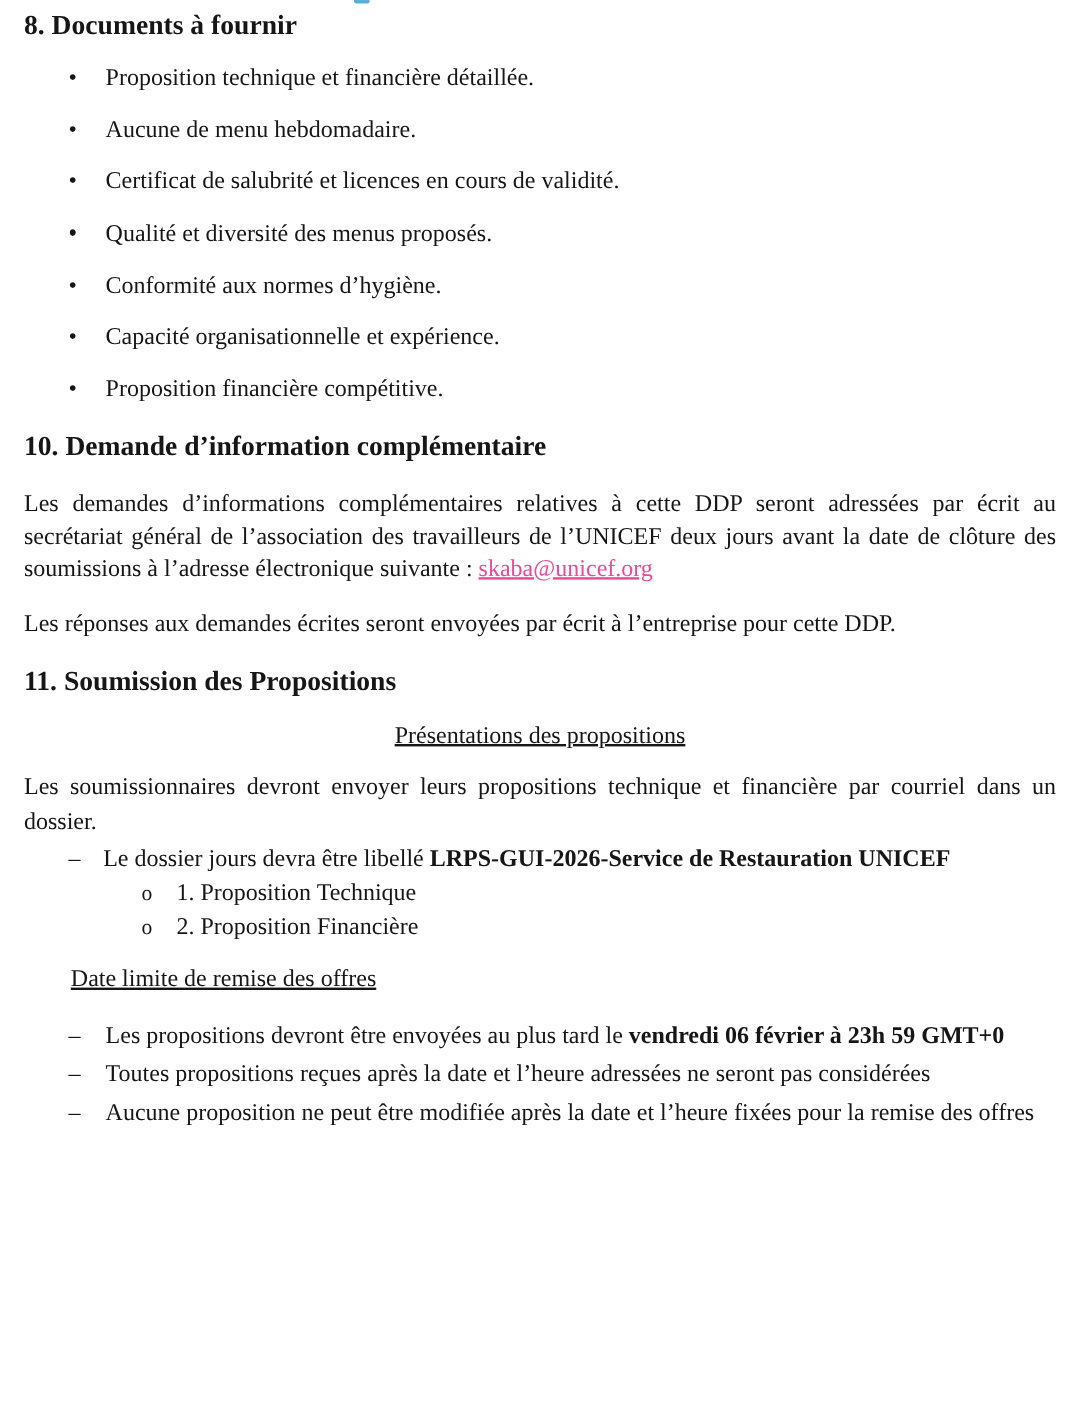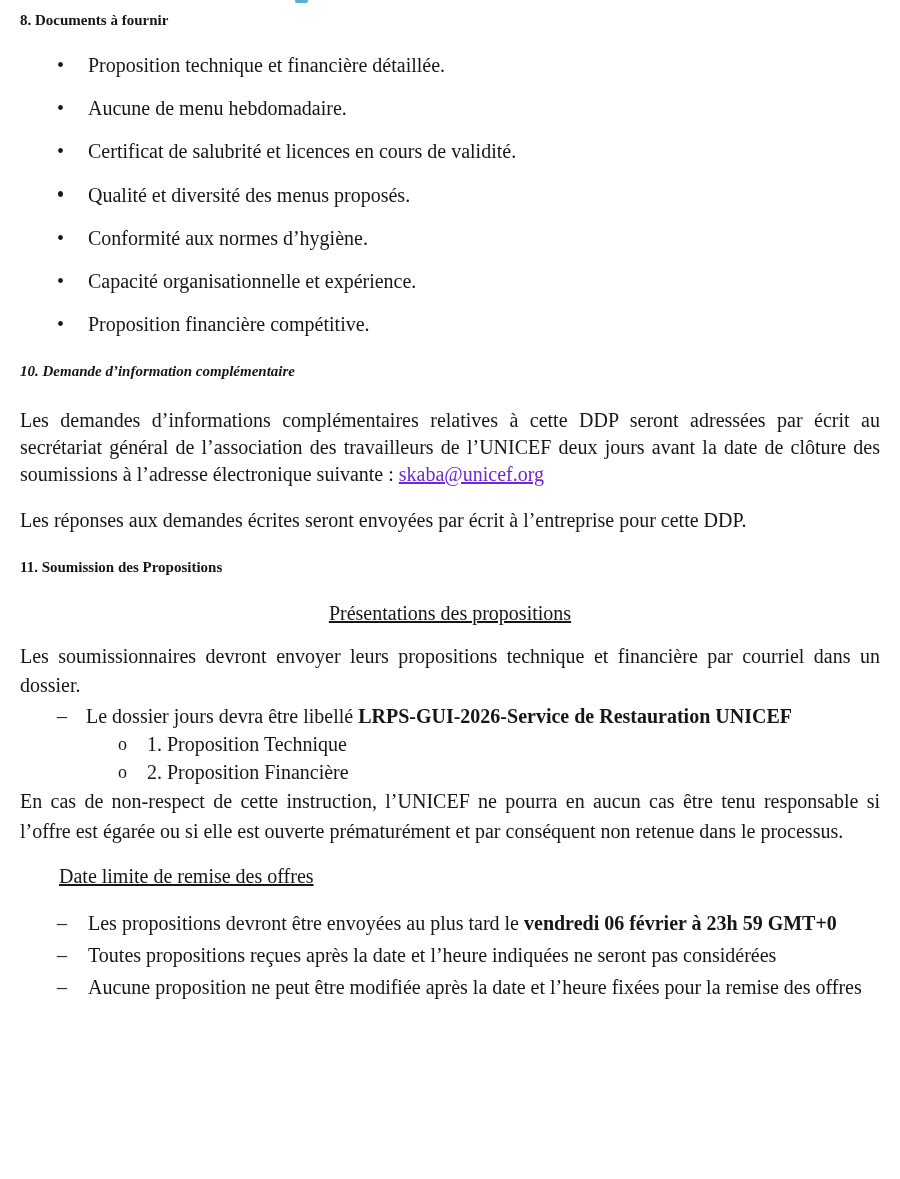--- a/index.html
+++ b/index.html
@@ -16,28 +16,28 @@
     line-height: 27px;
     color: #161616;
   }
   .artifact {
     position: absolute;
     top: 0; left: 295px;
     width: 13px; height: 3px;
     border-radius: 0 0 2px 2px;
   }
   h2 {
-    font-size: 15px;
+    font-size: 23px;
     line-height: 27px;
     font-weight: bold;
     margin: 0;
   }
   #h8  { margin-top: 7px; }
   #h9  { margin-top: 20px; }
-  #h10 { margin-top: 20px; font-style: italic; }
+  #h10 { margin-top: 20px; }
   #h11 { margin-top: 20px; }
 
   ul { list-style: none; margin: 0; padding: 0; }
   li { position: relative; margin: 0; }
 
   .bullets li { padding-left: 68px; line-height: 27px; margin-bottom: 16px; }
   .bullets li:last-child { margin-bottom: 0; }
   .marker { position: absolute; left: 37px; top: 0; }
   #list8 { margin-top: 18px; }
   #list9 { margin-top: 17px; }
@@ -107,21 +107,21 @@
       <span>Capacité organisationnelle et expérience.</span>
     </li>
     <li>
       <span class="marker">•</span>
       <span>Proposition financière compétitive.</span>
     </li>
   </ul>
 
   <h2 id="h10">10. Demande d’information complémentaire</h2>
 
-  <p id="p1"><span>Les demandes d’informations complémentaires relatives à cette DDP seront adressées par écrit au secrétariat général de l’association des travailleurs de l’UNICEF deux jours avant la date de clôture des soumissions à l’adresse électronique suivante : </span><a class="email-link" href="#" style="color: #6d28d9;">skaba@unicef.org</a></p>
+  <p id="p1"><span>Les demandes d’informations complémentaires relatives à cette DDP seront adressées par écrit au secrétariat général de l’association des travailleurs de l’UNICEF deux jours avant la date de clôture des soumissions à l’adresse électronique suivante : </span><a class="email-link" href="#" style="color: #ec4899;">skaba@unicef.org</a></p>
 
   <p id="p2">Les réponses aux demandes écrites seront envoyées par écrit à l’entreprise pour cette DDP.</p>
 
   <h2 id="h11">11. Soumission des Propositions</h2>
 
   <p id="sub1" class="subhead">Présentations des propositions</p>
 
   <p id="p3">Les soumissionnaires devront envoyer leurs propositions technique et financière par courriel dans un dossier.</p>
 
   <ul id="dossier">
@@ -135,32 +135,31 @@
     <li>
       <span class="marker">o</span>
       <span>1. Proposition Technique</span>
     </li>
     <li>
       <span class="marker">o</span>
       <span>2. Proposition Financière</span>
     </li>
   </ul>
 
-  <p id="p4">En cas de non-respect de cette instruction, l’UNICEF ne pourra en aucun cas être tenu responsable si l’offre est égarée ou si elle est ouverte prématurément et par conséquent non retenue dans le processus.</p>
 
   <p id="sub2" class="subhead">Date limite de remise des offres</p>
 
   <ul id="deadline">
     <li>
       <span class="marker">–</span>
       <span>Les propositions devront être envoyées au plus tard le </span><b>vendredi 06 février à 23h 59 GMT+0</b>
     </li>
     <li>
       <span class="marker">–</span>
-      <span>Toutes propositions reçues après la date et l’heure indiquées ne seront pas considérées</span><b></b>
+      <span>Toutes propositions reçues après la date et l’heure adressées ne seront pas considérées</span><b></b>
     </li>
     <li>
       <span class="marker">–</span>
       <span>Aucune proposition ne peut être modifiée après la date et l’heure fixées pour la remise des offres</span><b></b>
     </li>
   </ul>
 
 </div>
 
 </body></html>

